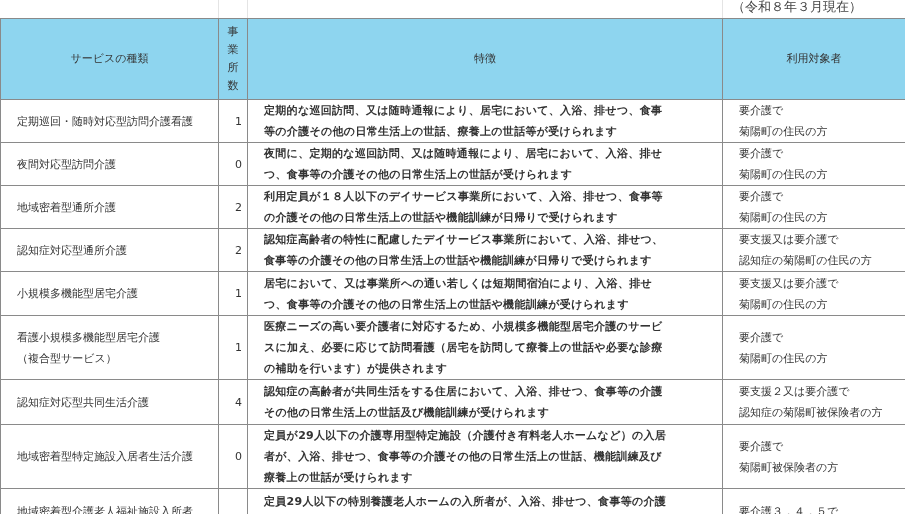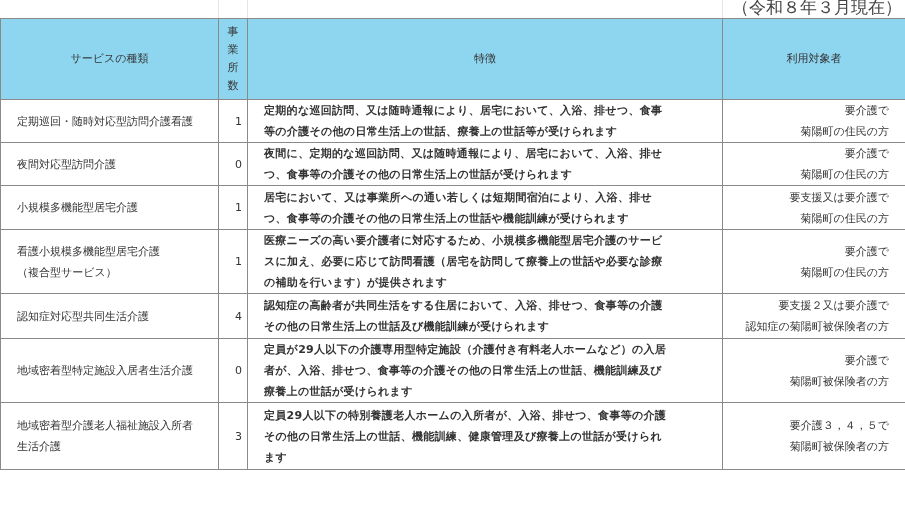--- a/index.html
+++ b/index.html
@@ -1,28 +1,28 @@
 <!DOCTYPE html>
 <html><head>
 <meta charset="utf-8">
 <style>
   html, body { margin:0; padding:0; background:#ffffff; }
   body { width:905px; height:514px; overflow:hidden; position:relative;
          font-family:"DejaVu Sans", "Liberation Sans", sans-serif; color:#333; }
   .note { position:absolute; top:0; left:722px; width:183px; height:18px;
-          font-size:17px; line-height:14px; text-align:left; padding-left:10px; box-sizing:border-box; color:#444; }
+          font-size:13px; line-height:14px; text-align:left; padding-left:10px; box-sizing:border-box; color:#444; }
   .gridline-top { position:absolute; top:0; height:18px; width:1px; background:#e4e4e4; }
   table { position:absolute; top:18px; left:0; border-collapse:collapse; table-layout:fixed; width:905px; }
   td, th { border:1px solid #8a8a8a; font-size:11px; font-weight:normal; padding:0 16px; vertical-align:middle; overflow:hidden; }
   th { background:#8ed5ef; color:#333; text-align:center; height:43px; line-height:20px; }
   td { line-height:21px; color:#333; }
   td.num { text-align:center; }
   .c1 { width:218px; } .c2 { width:29px; } .c3 { width:475px; } .c4 { width:183px; }
   .feat { white-space:pre-wrap; letter-spacing:0.3px;font-weight:bold; }
-  .tgt { white-space:pre-wrap;text-align:right; }
+  .tgt { white-space:pre-wrap; }
   .svc { white-space:pre-wrap; }
 </style>
 </head>
 <body>
 
 <div class="gridline-top" style="left:218px"></div>
 <div class="gridline-top" style="left:247px"></div>
 <div class="gridline-top" style="left:722px"></div>
 
 <div class="note">（令和８年３月現在）</div>
@@ -52,20 +52,36 @@
     <td class="tgt">要介護で
 菊陽町の住民の方</td>
   </tr>
       <tr style="height: 42px; margin-left: 16px;">
     <td class="svc">夜間対応型訪問介護</td>
     <td class="num">0</td>
     <td class="feat">夜間に、定期的な巡回訪問、又は随時通報により、居宅において、入浴、排せ
 つ、食事等の介護その他の日常生活上の世話が受けられます</td>
     <td class="tgt">要介護で
 菊陽町の住民の方</td>
+  </tr>
+      <tr style="height: 43px;">
+    <td class="svc">地域密着型通所介護</td>
+    <td class="num">2</td>
+    <td class="feat">利用定員が１８人以下のデイサービス事業所において、入浴、排せつ、食事等
+の介護その他の日常生活上の世話や機能訓練が日帰りで受けられます</td>
+    <td class="tgt">要介護で
+菊陽町の住民の方</td>
+  </tr>
+      <tr style="height: 43px;">
+    <td class="svc">認知症対応型通所介護</td>
+    <td class="num">2</td>
+    <td class="feat">認知症高齢者の特性に配慮したデイサービス事業所において、入浴、排せつ、
+食事等の介護その他の日常生活上の世話や機能訓練が日帰りで受けられます</td>
+    <td class="tgt">要支援又は要介護で
+認知症の菊陽町の住民の方</td>
   </tr>
       <tr style="height: 44px; margin-left: 8px;">
     <td class="svc">小規模多機能型居宅介護</td>
     <td class="num">1</td>
     <td class="feat">居宅において、又は事業所への通い若しくは短期間宿泊により、入浴、排せ
 つ、食事等の介護その他の日常生活上の世話や機能訓練が受けられます</td>
     <td class="tgt">要支援又は要介護で
 菊陽町の住民の方</td>
   </tr>
       <tr style="height: 64px;">

